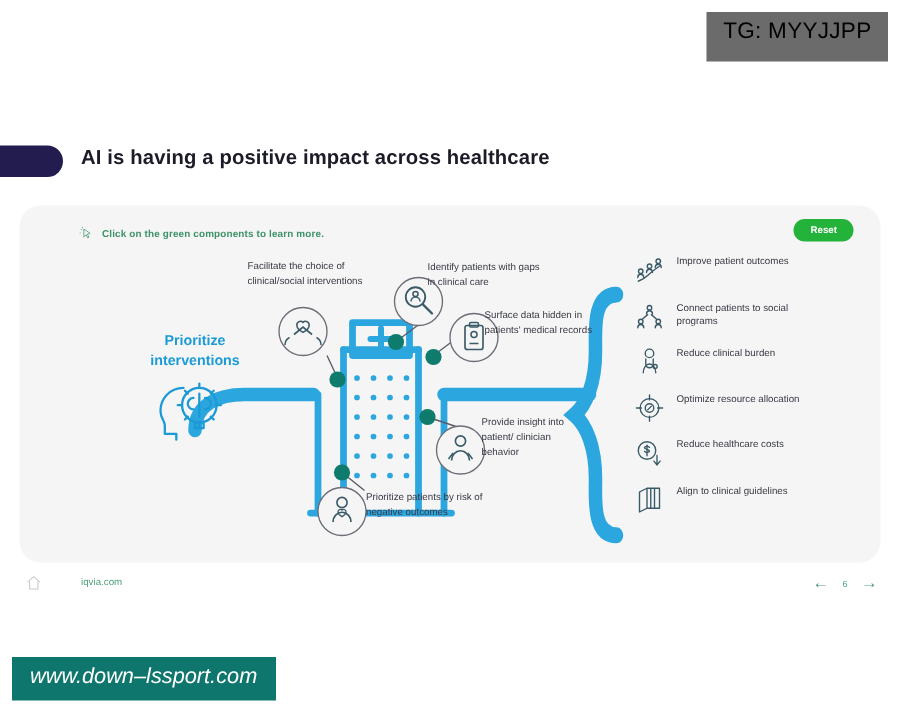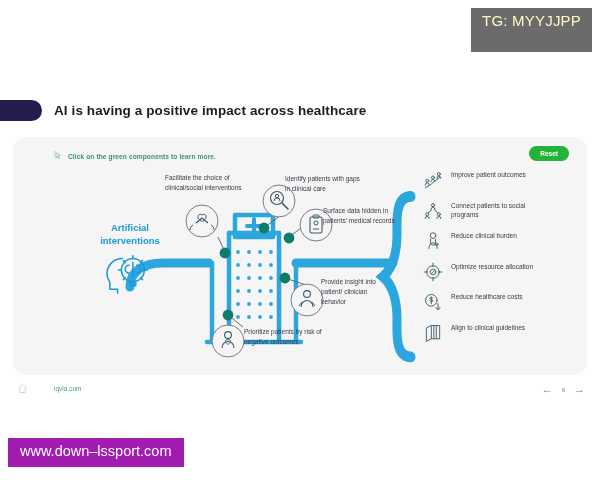--- a/index.html
+++ b/index.html
@@ -5,26 +5,26 @@
   html,body{margin:0;padding:0;}
   body{
     width:600px;height:480px;position:relative;overflow:hidden;
     background:#ffffff;
     font-family:"Liberation Sans", sans-serif;
     -webkit-font-smoothing:antialiased;
   }
   
   .tg-badge{
     position:absolute;top:8px;right:8px;
-    background:#6b6b6b;color:#fef9c3;
-    padding:5px 11px 22px 11px;
+    background:#6b6b6b;color:#000000;
+    padding:5px 11px 11px 11px;
     font-size:15px;letter-spacing:.2px;line-height:1.1;
   }
   
-  .title-row{position:absolute;left:0;top:97px;height:26px;display:flex;align-items:center;}
+  .title-row{position:absolute;left:0;top:97px;height:26px;display:flex;align-items:flex-start;}
   .title-accent{width:42px;height:21px;background:#231d4f;border-radius:0 12px 12px 0;}
   .title-text{
     margin-left:12px;font-size:13.5px;font-weight:bold;color:#1c1c28;
     letter-spacing:.1px;
   }
   
   .card{
     position:absolute;left:13px;top:137px;width:574px;height:238px;
     background:#f4f5f4;border-radius:14px;overflow:hidden;
   }
@@ -65,22 +65,22 @@
   .footer{position:absolute;left:13px;top:381px;width:574px;height:22px;}
   .footer-left{position:absolute;left:4px;top:2px;display:flex;align-items:center;gap:26px;}
   .home-icon{width:11px;height:11px;opacity:.45;}
   .footer-link{font-size:6.5px;color:#4d9e79;text-decoration:none;}
   .footer-nav{position:absolute;right:2px;top:3px;display:flex;align-items:center;gap:9px;color:#4d9e79;}
   .nav-arrow{font-size:11px;line-height:1;cursor:pointer;}
   .page-num{font-size:6px;}
   
   .watermark{
     position:absolute;left:8px;top:438px;
-    background:#a21caf;color:#ffffff;
-    padding:6px 12px 7px 12px;font-size:14.5px;line-height:1.1;
+    background:#0f766e;color:#ffffff;
+    padding:6px 12px 7px 12px;font-size:14.5px;line-height:1.1;font-style:italic;
   }
 </style>
 </head>
 <body>
 
 <div class="tg-badge">TG: MYYJJPP</div>
 
 <div class="title-row">
   <div class="title-accent"></div>
   <div class="title-text">AI is having a positive impact across healthcare</div>
@@ -200,21 +200,21 @@
     <g>
       <circle cx="212" cy="116" r="5.4" fill="#0f7b6c"></circle>
       <circle cx="251" cy="91" r="5.4" fill="#0f7b6c"></circle>
       <circle cx="276" cy="101" r="5.4" fill="#0f7b6c"></circle>
       <circle cx="272" cy="141" r="5.4" fill="#0f7b6c"></circle>
       <circle cx="215" cy="178" r="5.4" fill="#0f7b6c"></circle>
     </g>
   </svg>
 
   <div class="ai-label">
-    <div>Artificial</div>
+    <div>Prioritize</div>
     <div>interventions</div>
   </div>
   <svg class="ai-icon" viewBox="0 0 60 48">
     <g fill="none" stroke="#1b9ad6" stroke-width="1.6" stroke-linecap="round" stroke-linejoin="round">
       <path d="M22 10 C12 10 6 18 6 26 C6 31 9 33 9 36 L9 42 L17 42 L17 46"></path>
       <circle cx="33" cy="22" r="12"></circle>
       <path d="M33 10 v-3 M33 34 v3 M21 22 h-3 M45 22 h3 M25 14 l-2-2 M41 30 l2 2 M41 14 l2-2 M25 30 l-2 2"></path>
       <path d="M33 14 v16 M29 17 a4 4 0 0 0 0 8 M37 17 a4 4 0 0 1 0 8"></path>
       <path d="M30 34 h6 v4 h-6z"></path>
       <path d="M31 38 h4"></path>

